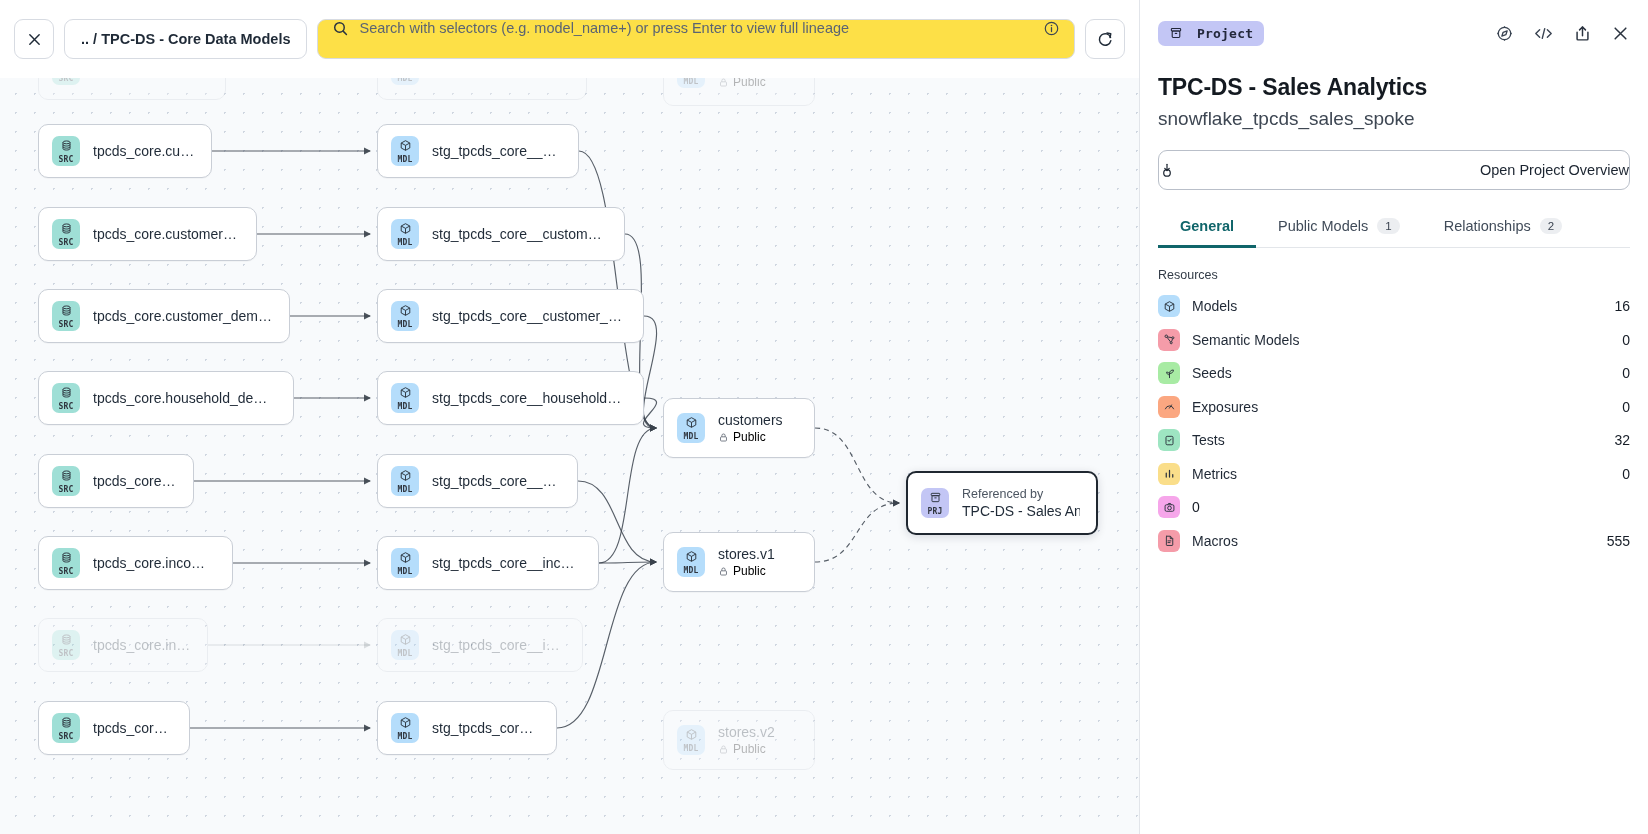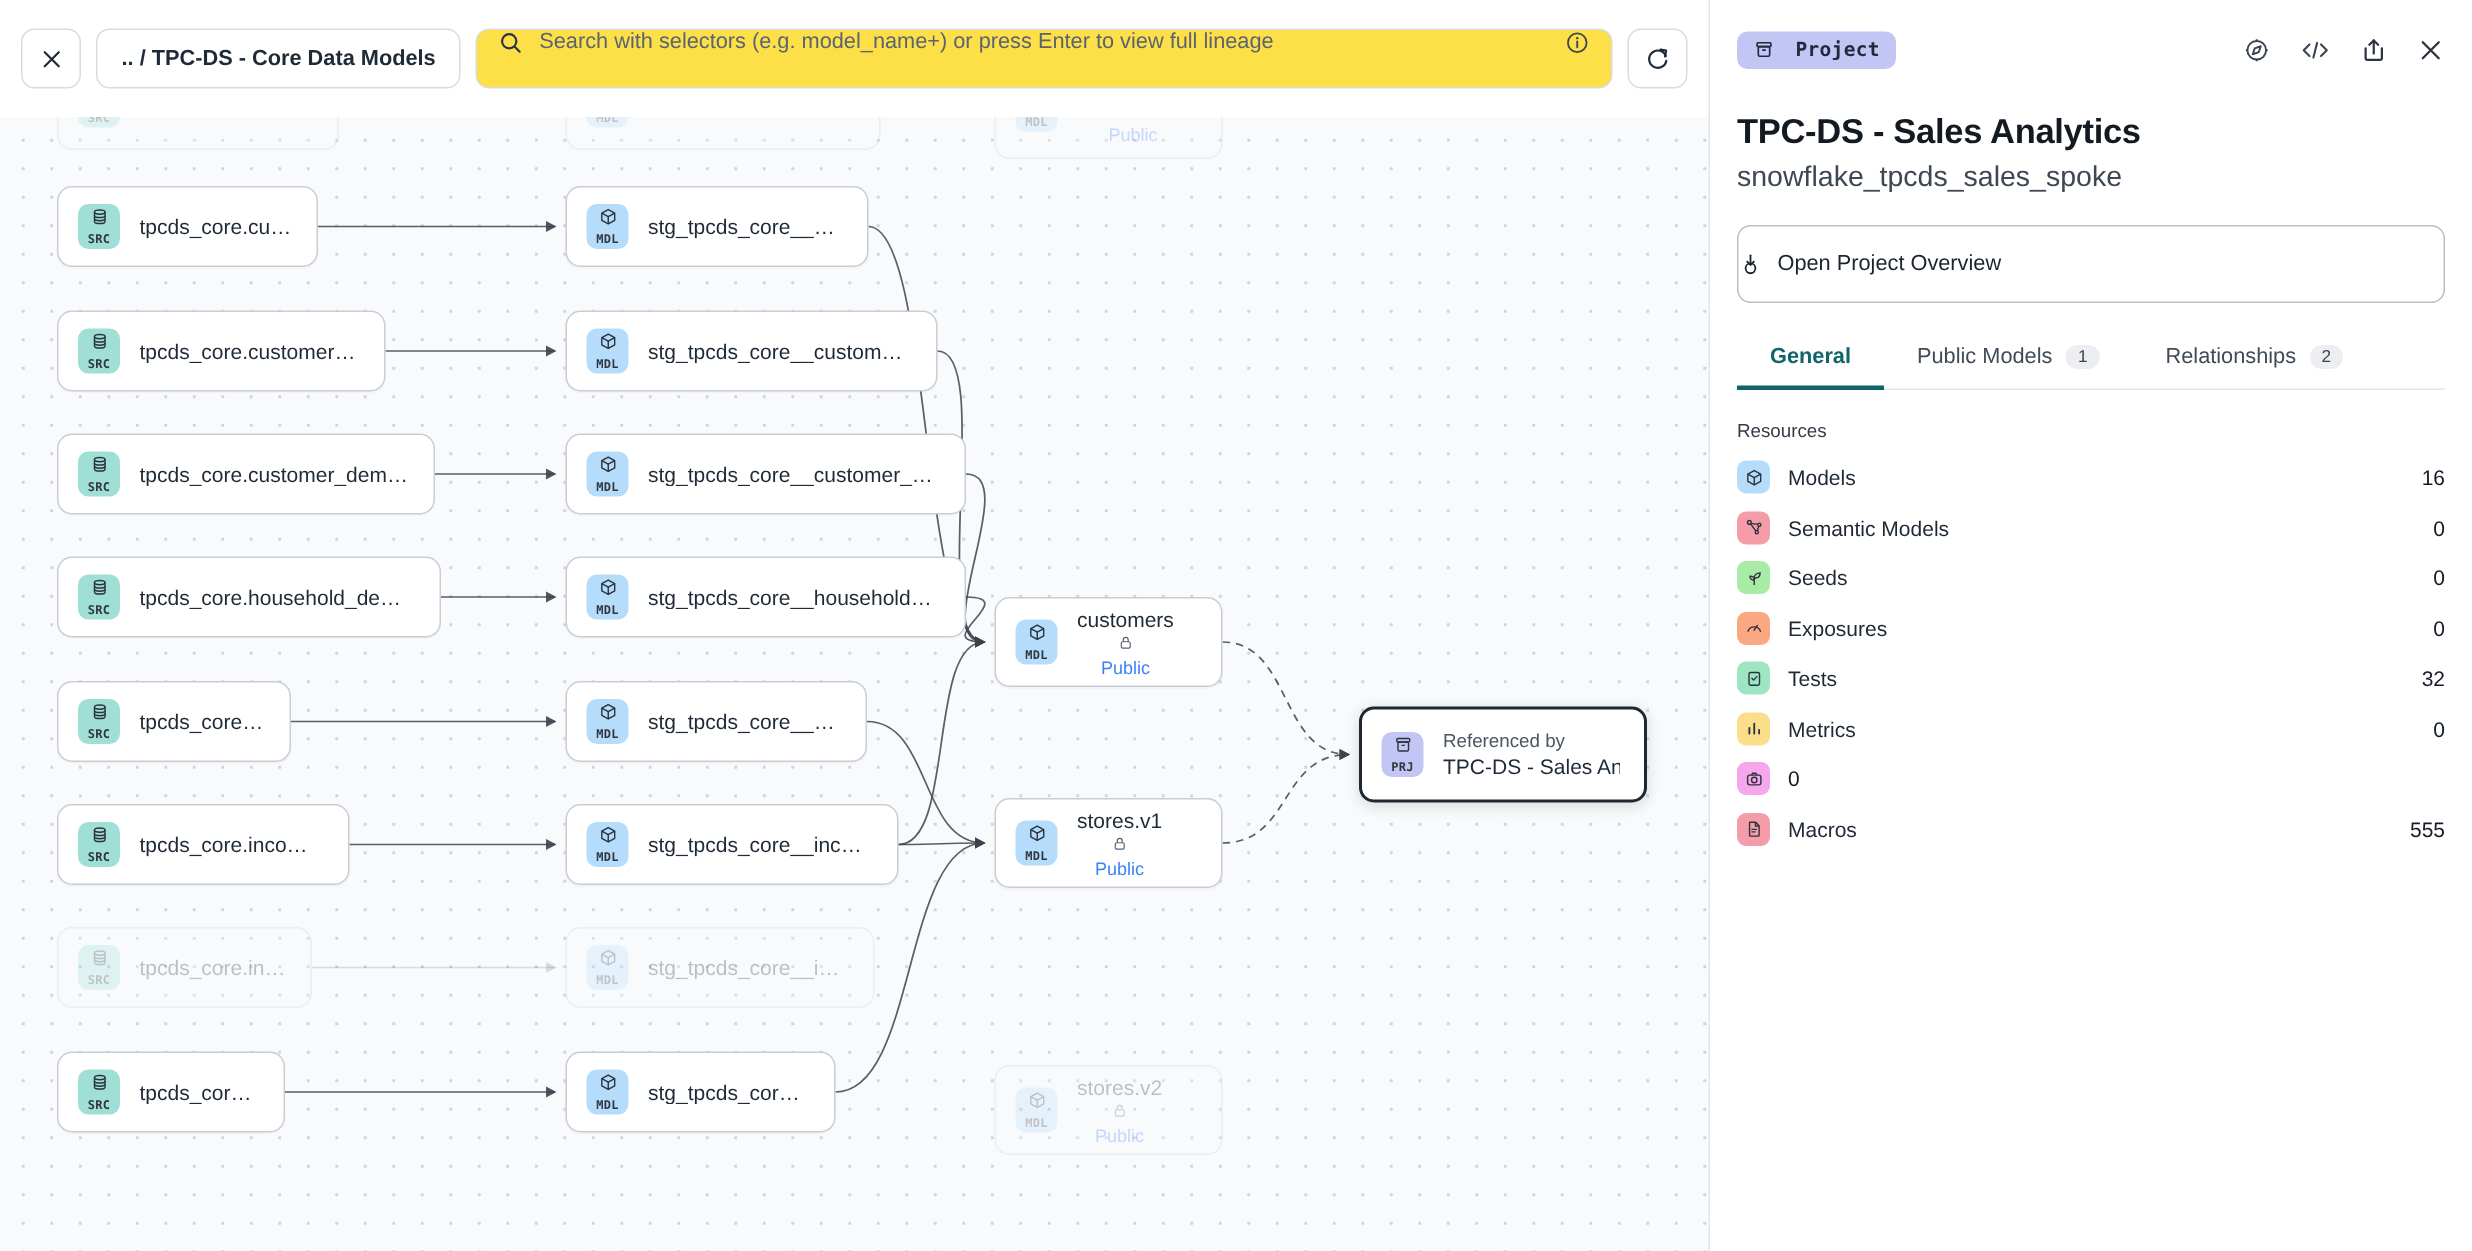--- a/index.html
+++ b/index.html
@@ -90,22 +90,22 @@
   }
   .badge.src { background: #9fdfd6; }
   .badge.mdl { background: #b5ddfb; }
   .badge.prj { background: #c3c6f5; }
   .node-text { min-width: 0; overflow: hidden; }
   .node-title {
     font-size: 14px; color: #1f2a37; white-space: nowrap;
     overflow: hidden; text-overflow: ellipsis;
   }
   .node-sub {
-    font-size: 12px; color: #3b82f6; display: flex; align-items: center; gap: 4px;
-    margin-top: 2px; white-space: nowrap; flex-direction: column;
+    font-size: 12px; color: #000000; display: flex; align-items: center; gap: 4px;
+    margin-top: 2px; white-space: nowrap;
   }
   .node-caption { font-size: 12.5px; color: #4c5561; white-space: nowrap; }
   .node-caption2 { font-size: 14px; color: #1f2a37; white-space: nowrap; margin-top:2px;}
 
   svg.edges { position: absolute; inset: 0; width: 1140px; height: 834px; z-index: 10; pointer-events: none; }
 
   
   .panel { width: 508px; height: 834px; background: #fff; position: relative; }
   .panel-head {
     display: flex; align-items: center; justify-content: space-between;
@@ -119,23 +119,23 @@
     font-size: 13px; font-weight: 700; letter-spacing: .2px;
   }
   .head-icons { display: flex; align-items: center; gap: 19px; }
   .head-icons span { display: flex; cursor: pointer; }
   .panel-title {
     font-size: 23px; font-weight: 700; color: #141a21;
     padding: 22px 18px 0 18px; letter-spacing: -.2px;
   }
   .panel-sub { font-size: 19px; color: #3e4753; padding: 7px 18px 0 18px; }
   .overview-btn {
-    margin: 20px 18px 0 18px; height: 52px;
+    margin: 20px 18px 0 18px; height: 40px;
     border: 1px solid #b9bfc9; border-radius: 9px; background: #fff;
-    display: flex; align-items: center; justify-content: flex-start; gap: 10px;
+    display: flex; align-items: center; justify-content: space-between; gap: 10px;
     font-size: 14.5px; color: #1b2430; cursor: pointer;
   }
   .tabs {
     margin: 22px 18px 0 18px; display: flex; align-items: flex-end; gap: 0;
     border-bottom: 1px solid #e3e6ea;
   }
   .tab {
     display: flex; align-items: center; gap: 9px;
     padding: 6px 22px 11px 22px; font-size: 14.5px; color: #404b59;
     cursor: pointer; border-bottom: 3px solid transparent; margin-bottom: -1px;

